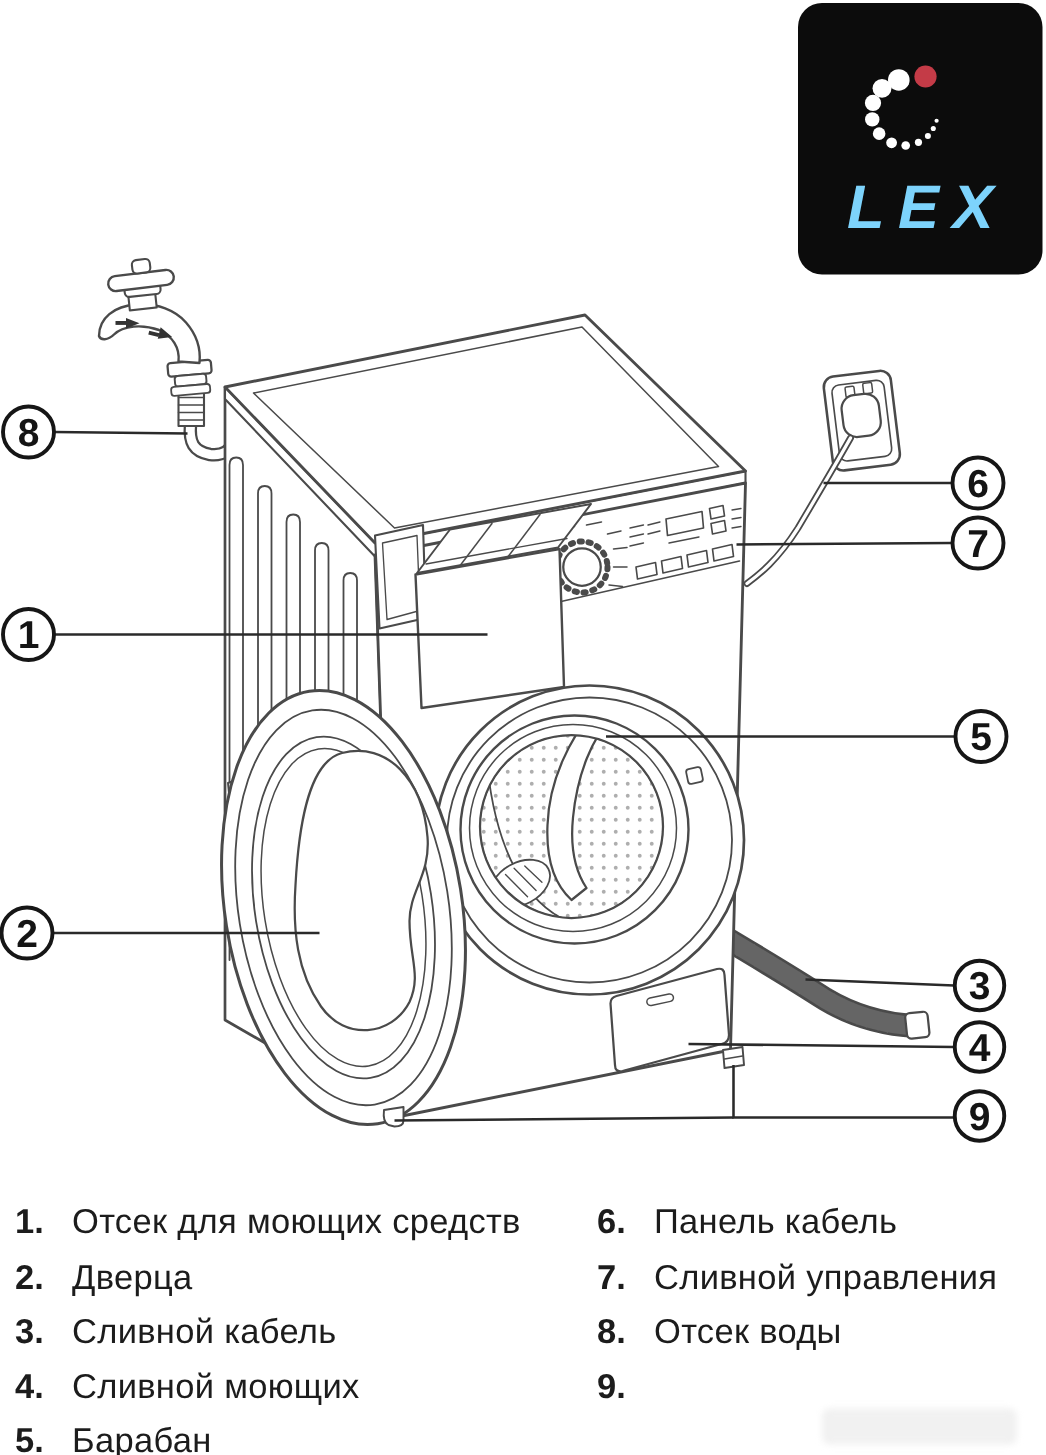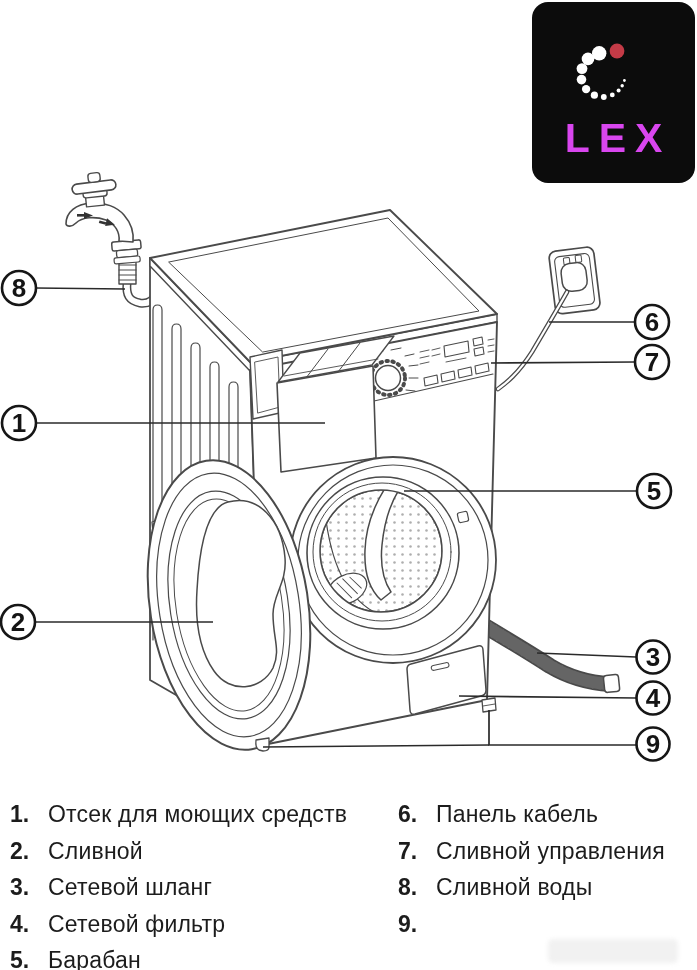--- a/index.html
+++ b/index.html
@@ -3,22 +3,22 @@
 <meta charset="utf-8">
 <style>
   html,body{margin:0;padding:0;background:#ffffff;}
   .page{position:relative;width:697px;height:970px;background:#fff;overflow:hidden;
         font-family:"Liberation Sans","DejaVu Sans",sans-serif;}
   .diagram-svg{position:absolute;left:0;top:0;}
   
   .logo{position:absolute;left:532px;top:2px;width:163px;height:181px;background:#0c0c0c;
         border-radius:16px;}
   .logo-text{position:absolute;left:0;bottom:24px;width:100%;text-align:center;
-             color:#d946ef;font-weight:bold;font-size:41px;letter-spacing:9px;
-             text-indent:9px;line-height:1;}
+             color:#7dd3fc;font-weight:bold;font-size:41px;letter-spacing:9px;
+             text-indent:9px;line-height:1;font-style:italic;}
   
   .legend{position:absolute;left:10px;top:801px;width:684px;display:flex;color:#1c1c1c;}
   .legend-col{display:flex;flex-direction:column;}
   .legend-col.c1{width:388px;}
   .legend-col.c2{flex:1;}
   .legend-row{display:flex;align-items:baseline;height:36.5px;font-size:23px;}
   .legend-num{width:38px;font-weight:bold;flex:none;}
   .legend-text{letter-spacing:0.2px;white-space:nowrap;}
   .watermark{position:absolute;left:548px;top:939px;width:130px;height:24px;
              background:#f1f1f1;border-radius:5px;filter:blur(2px);}
@@ -302,47 +302,47 @@
   </div>
 
   <div class="legend">
     <div class="legend-col c1">
       <div class="legend-row">
         <span class="legend-num">1.</span>
         <span class="legend-text">Отсек для моющих средств</span>
       </div>
       <div class="legend-row">
         <span class="legend-num">2.</span>
-        <span class="legend-text">Сливной</span>
+        <span class="legend-text">Дверца</span>
       </div>
       <div class="legend-row">
         <span class="legend-num">3.</span>
-        <span class="legend-text">Сетевой шланг</span>
+        <span class="legend-text">Сливной кабель</span>
       </div>
       <div class="legend-row">
         <span class="legend-num">4.</span>
-        <span class="legend-text">Сетевой фильтр</span>
+        <span class="legend-text">Сливной моющих</span>
       </div>
       <div class="legend-row">
         <span class="legend-num">5.</span>
         <span class="legend-text">Барабан</span>
       </div>
     </div>
     <div class="legend-col c2">
       <div class="legend-row">
         <span class="legend-num">6.</span>
         <span class="legend-text">Панель кабель</span>
       </div>
       <div class="legend-row">
         <span class="legend-num">7.</span>
         <span class="legend-text">Сливной управления</span>
       </div>
       <div class="legend-row">
         <span class="legend-num">8.</span>
-        <span class="legend-text">Сливной воды</span>
+        <span class="legend-text">Отсек воды</span>
       </div>
       <div class="legend-row">
         <span class="legend-num">9.</span>
       </div>
     </div>
   </div>
 
   <div class="watermark"></div>
 </div>
 

